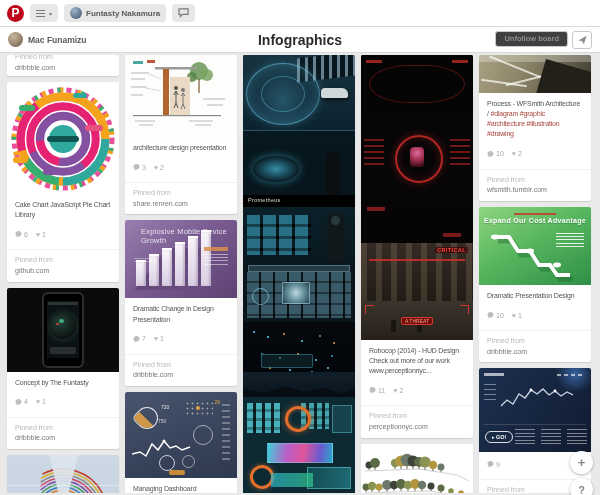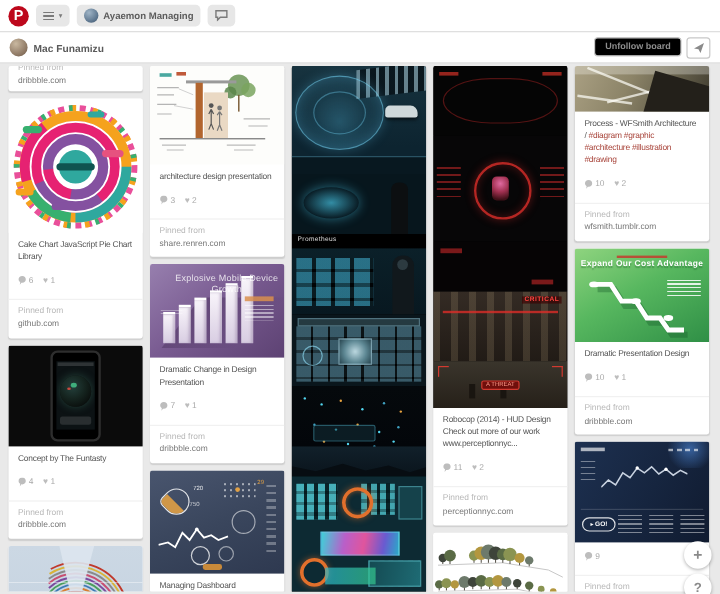--- a/index.html
+++ b/index.html
@@ -23,21 +23,21 @@
   .avatar.md{width:15px;height:15px;background:radial-gradient(circle at 35% 30%,#c9b8a0,#8a7460 70%,#5d4c3c);}
 
   
   .boardbar{height:26px;background:#fff;border-bottom:1px solid #d8d8d8;display:flex;align-items:center;
             padding:0 8px;position:relative;box-sizing:border-box;}
   .owner{display:flex;align-items:center;gap:5px;z-index:2;cursor:pointer;text-align:right;}
   .owner-name{font-size:8.5px;font-weight:bold;color:#5a5a5a;}
   .board-title{position:absolute;left:0;right:0;text-align:center;font-size:14px;font-weight:bold;
                color:#2b2b2b;z-index:1;pointer-events:none;}
   .board-actions{margin-left:auto;display:flex;gap:4px;z-index:2;}
-  .unfollow{height:16px;border:1px solid #c8c8c8;background:#000000;border-radius:3px;font-size:7.5px;
+  .unfollow{height:16px;border:1px solid #c8c8c8;background:#404040;border-radius:3px;font-size:7.5px;
             font-weight:bold;color:#8e8e8e;padding:0 8px;cursor:pointer;font-family:inherit;}
   .send-btn{width:20px;height:18px;border:1px solid #c8c8c8;background:#fff;border-radius:3px;
             display:flex;align-items:center;justify-content:center;cursor:pointer;padding:0;}
 
   
   .board-body{height:440px;overflow:hidden;padding:2px 7px 0;display:flex;gap:6px;box-sizing:border-box;}
   .col{width:112px;flex:0 0 112px;display:flex;flex-direction:column;gap:6px;}
   .pin-card{background:#fff;border-radius:2px;box-shadow:0 1px 1px rgba(0,0,0,.12);overflow:hidden;flex:0 0 auto;}
   .pin-card.partial{height:21px;}
   .pin-card.partial .pin-footer{border-top:none;margin-top:-8px;}
@@ -71,21 +71,21 @@
       box-shadow:0 0 7px rgba(70,140,115,.4);}
   .ph-globe:after{content:"";position:absolute;left:9px;top:6px;width:5px;height:4px;border-radius:50%;
       background:#3fae7c;box-shadow:-4px 3px 0 -1px #c84a3f;}
   .ph-cap{position:absolute;bottom:4px;left:50%;transform:translateX(-50%);width:26px;height:7px;
       background:rgba(255,255,255,.12);border-radius:2px;}
 
   .art-radial{background:linear-gradient(#ccd8e4,#c3d1df);}
   .art-arch{background:#fdfdfb;}
 
   .art-growth{background:linear-gradient(140deg,#977fae 0%,#7a5c92 45%,#5d4273 100%);}
-  .art-growth .ovl-title{position:absolute;top:7px;left:0;right:0;text-align:center;font-size:7.5px;
+  .art-growth .ovl-title{position:absolute;top:7px;left:0;right:0;text-align:left;font-size:7.5px;
       color:rgba(255,255,255,.8);letter-spacing:.2px;padding-left:16px;}
   .gw-shadow{position:absolute;left:26px;bottom:8px;width:86px;height:42px;
       background:linear-gradient(105deg,rgba(20,0,30,.25),transparent 75%);transform:skewX(-38deg);}
   .gw-bars{position:absolute;left:11px;bottom:12px;display:flex;align-items:flex-end;gap:3px;}
   .gw-bars span{width:10px;background:linear-gradient(#f8f4fa,#d8cde2);border-top:2px solid #fff;
       box-shadow:inset -2px 0 2px rgba(90,60,110,.25);}
   .gw-tag{position:absolute;right:9px;top:27px;width:24px;height:4px;background:#d98f4d;opacity:.85;}
   .gw-note{position:absolute;right:9px;top:34px;width:24px;height:13px;
       background:repeating-linear-gradient(rgba(255,255,255,.5) 0 1px,transparent 1px 3.2px);}
   .gw-small{position:absolute;left:9px;top:38px;width:18px;height:5px;
@@ -253,34 +253,35 @@
   <header class="topbar">
     <div class="logo">
       <span>P</span>
     </div>
     <button class="tb-btn">
       <span class="ham"></span>
       <span class="caret">▾</span>
     </button>
     <button class="tb-btn">
       <span class="avatar sm"></span>
-      <span>Ayaemon Managing</span>
+      <span>Funtasty Nakamura</span>
     </button>
     <button class="tb-btn">
       <svg width="11" height="10" viewBox="0 0 12 11">
         <path d="M1 1h10v6H5L2.5 9.5V7H1z" fill="none" stroke="#7a7a7a" stroke-width="1.3"></path>
       </svg>
     </button>
   </header>
 
   <div class="boardbar">
     <div class="owner">
       <span class="avatar md"></span>
       <span class="owner-name">Mac Funamizu</span>
     </div>
+    <div class="board-title">Infographics</div>
     <div class="board-actions">
       <button class="unfollow">Unfollow board</button>
       <button class="send-btn">
         <svg width="11" height="10" viewBox="0 0 12 12">
           <path d="M1 6.5 11 1 7.5 11 5.5 7.2z" fill="#8a8a8a"></path>
         </svg>
       </button>
     </div>
   </div>
 

